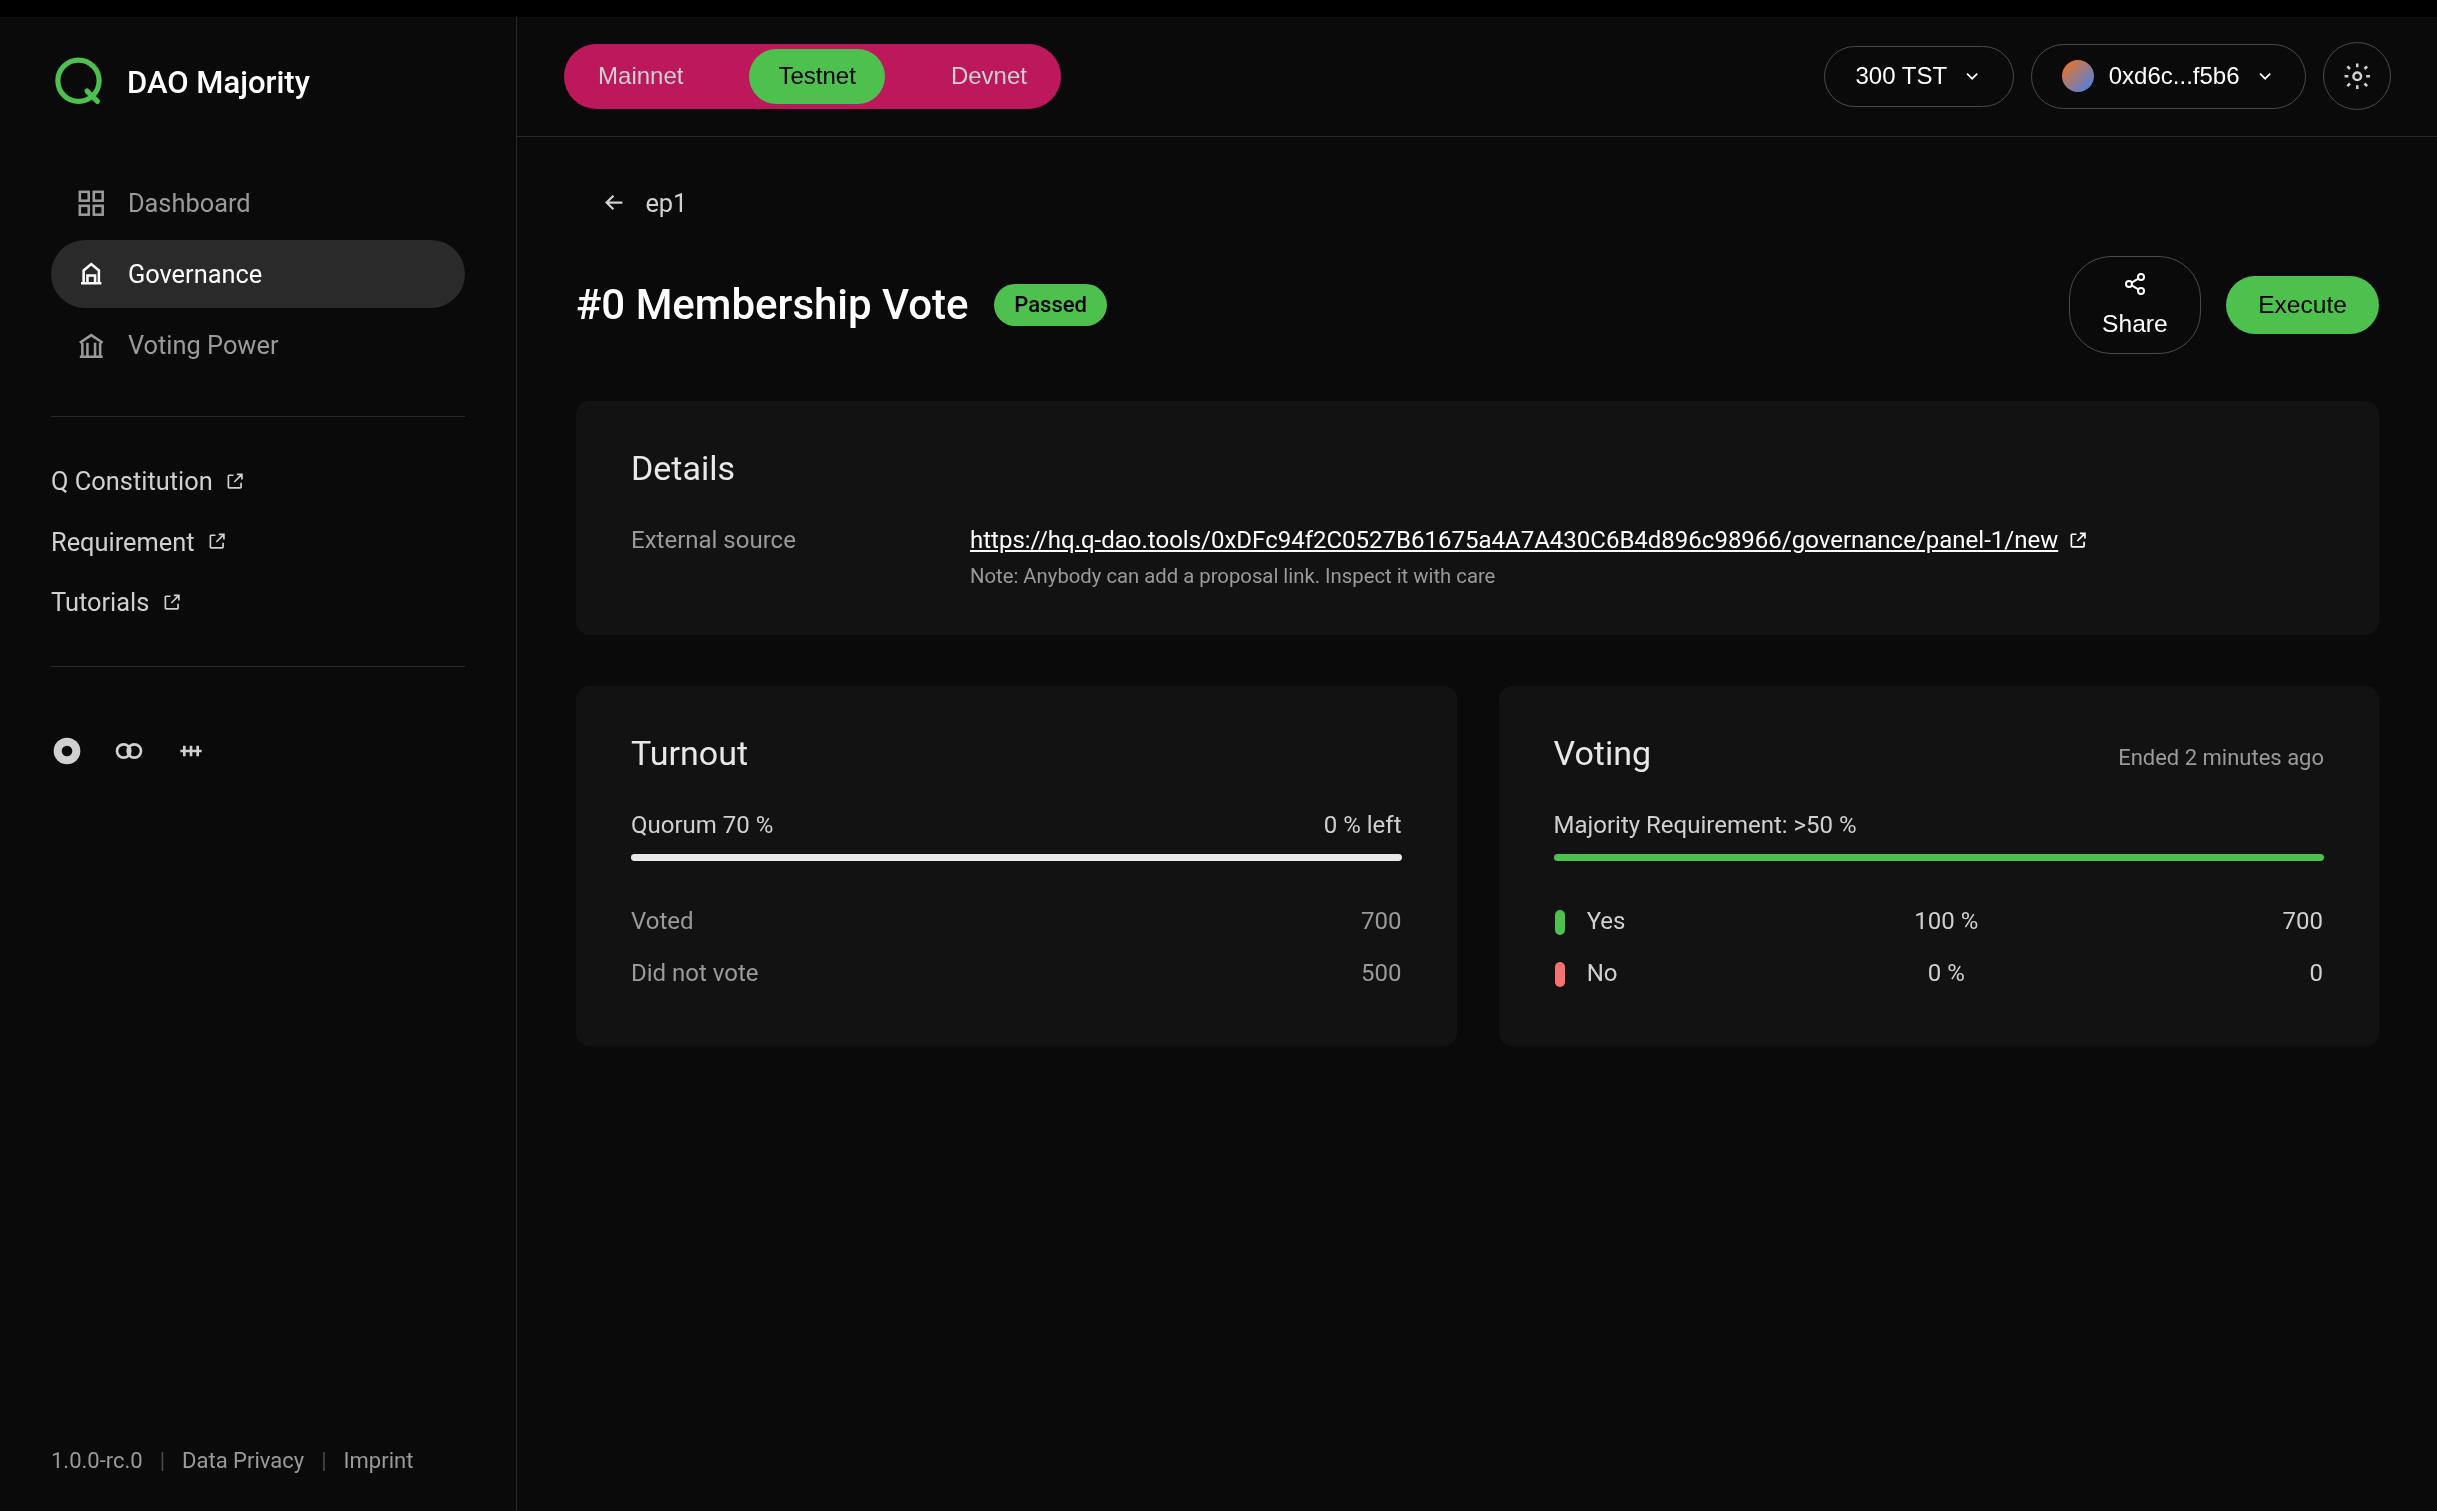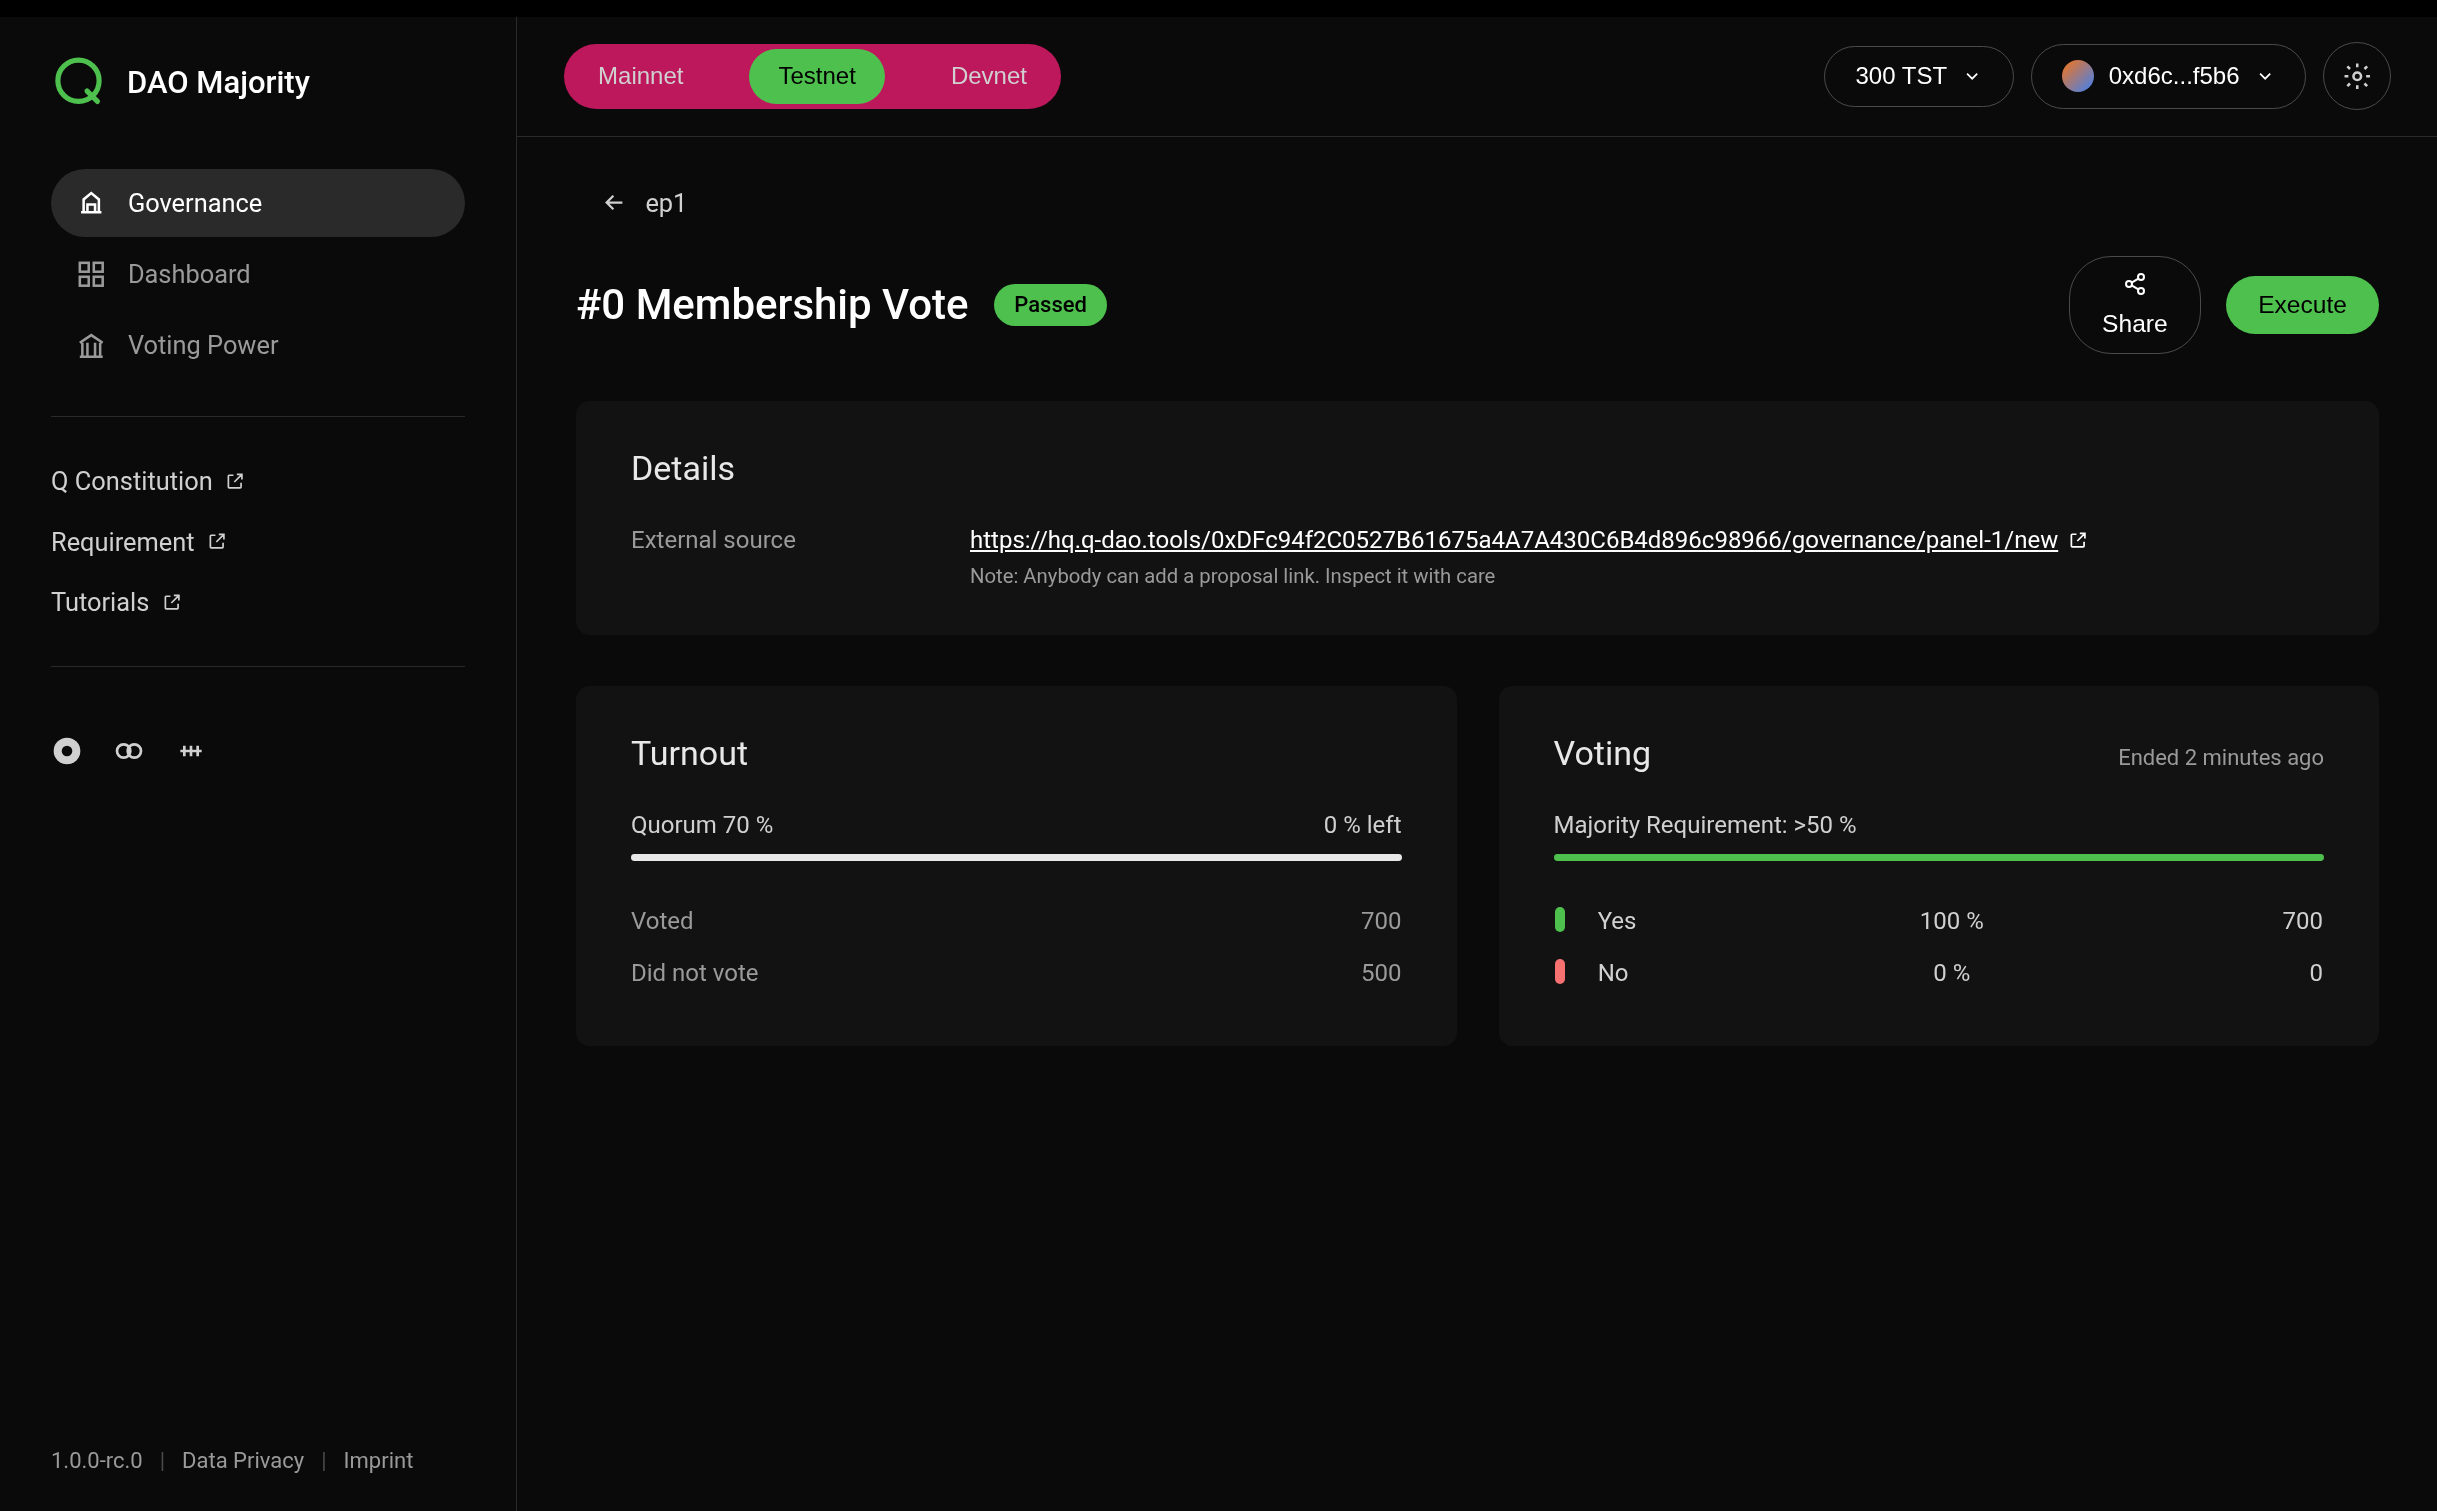--- a/index.html
+++ b/index.html
@@ -117,21 +117,21 @@
 }
 .progress-fill { height: 100%; background: #e8e8e8; }
 .progress-fill.green { background: #4ec04e; }
 .kv-row {
   display: flex; justify-content: space-between;
   font-size: 24px; color: #9a9a9a; padding: 12px 0;
 }
 .card-header { display: flex; justify-content: space-between; align-items: baseline; margin-bottom: 38px; }
 .card-subtitle { font-size: 22px; color: #9a9a9a; }
 .vote-row {
-  display: flex; align-items: flex-start; gap: 33px;
+  display: flex; align-items: flex-end; gap: 22px;
   font-size: 24px; color: #d0d0d0; padding: 12px 1px;
 }
 .vote-dot { width: 10.2px; height: 25.4px; border-radius: 5.1px; }
 .vote-dot.yes { background: #4ec04e; }
 .vote-dot.no { background: #f87171; }
 .vote-label { width: 68px; }
 .vote-pct { flex: 1; text-align: center; }
 .vote-count { min-width: 85px; text-align: right; }
 svg { display: block; }
 </style>
@@ -143,38 +143,38 @@
     <div class="logo-row">
       <span class="logo-icon">
         <svg viewBox="0 0 64 64" width="55" height="55">
             <circle cx="32" cy="30" r="24" fill="none" stroke="#4ec04e" stroke-width="6"></circle>
             <path d="M42 42 L54 54" stroke="#4ec04e" stroke-width="6" stroke-linecap="round"></path>
           </svg>
       </span>
       <span class="logo-text">DAO Majority</span>
     </div>
 
-    <div class="nav-item active">
-      <span class="nav-icon">
-        <svg viewBox="0 0 24 24" width="30.5" height="30.5" fill="none" stroke="currentColor" stroke-width="2">
-            <path d="M4 19h16M6 19V9l6-5 6 5v10M9 19v-6h6v6"></path>
-          </svg>
-      </span>
-      <span>Governance</span>
-    </div>
     <div class="nav-item">
       <span class="nav-icon">
         <svg viewBox="0 0 24 24" width="30.5" height="30.5" fill="none" stroke="currentColor" stroke-width="2">
             <rect x="3" y="3" width="7" height="7"></rect>
             <rect x="14" y="3" width="7" height="7"></rect>
             <rect x="3" y="14" width="7" height="7"></rect>
             <rect x="14" y="14" width="7" height="7"></rect>
           </svg>
       </span>
       <span>Dashboard</span>
+    </div>
+    <div class="nav-item active">
+      <span class="nav-icon">
+        <svg viewBox="0 0 24 24" width="30.5" height="30.5" fill="none" stroke="currentColor" stroke-width="2">
+            <path d="M4 19h16M6 19V9l6-5 6 5v10M9 19v-6h6v6"></path>
+          </svg>
+      </span>
+      <span>Governance</span>
     </div>
     <div class="nav-item">
       <span class="nav-icon">
         <svg viewBox="0 0 24 24" width="30.5" height="30.5" fill="none" stroke="currentColor" stroke-width="2">
             <path d="M3 21h18M5 21V10M9 21V10M15 21V10M19 21V10M3 10l9-6 9 6"></path>
           </svg>
       </span>
       <span>Voting Power</span>
     </div>
 

